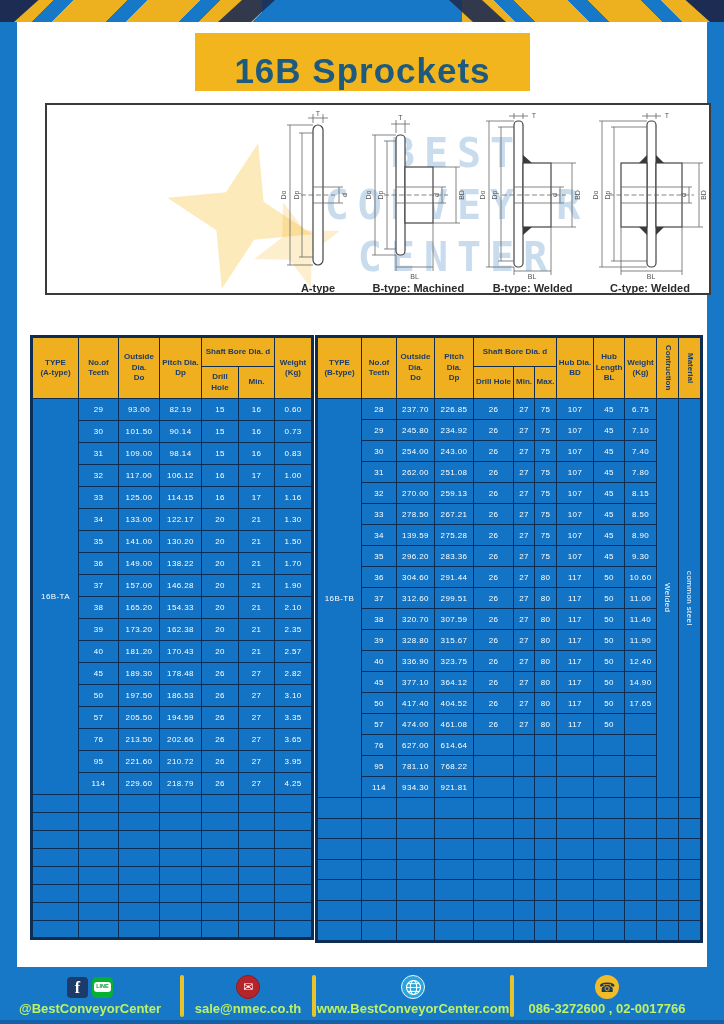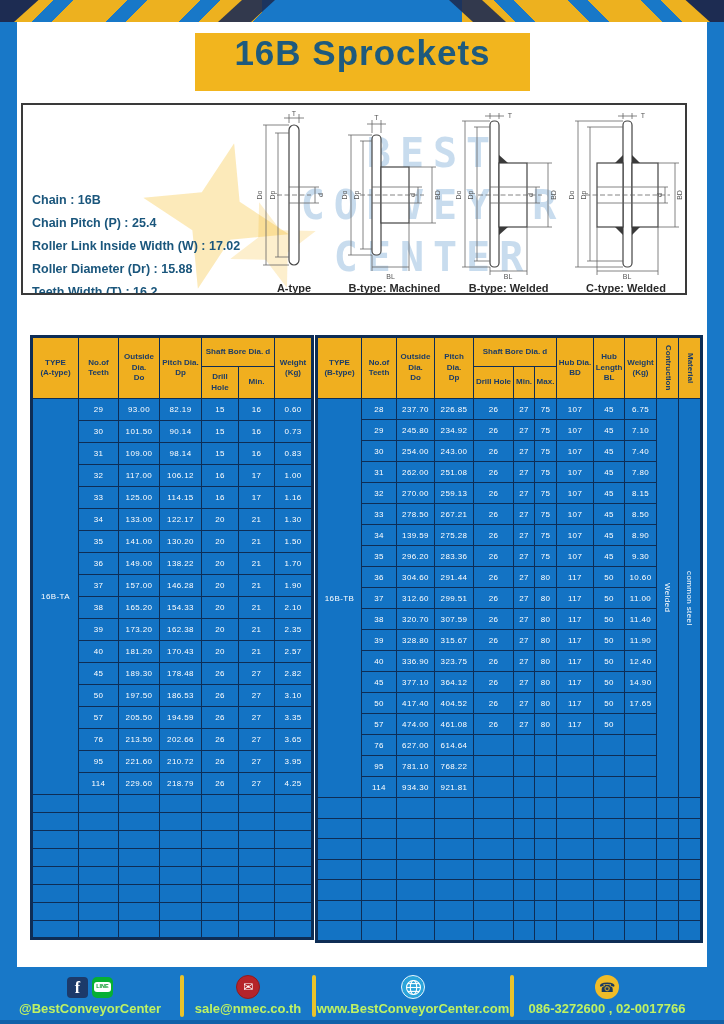--- a/index.html
+++ b/index.html
@@ -16,25 +16,25 @@
   .corner { position:absolute; top:0; height:22px; background:#1d2c52; }
   .corner-l { left:0; width:70px; clip-path:polygon(0 0,55% 0,20% 100%,0 100%); }
   .corner-l2 { left:215px; width:60px; clip-path:polygon(45% 0,100% 0,60% 100%,5% 100%); background:#1d2c52; opacity:.9;}
   .corner-r { right:0; width:70px; clip-path:polygon(45% 0,100% 0,100% 100%,80% 100%); }
   .corner-r2 { right:215px; width:60px; clip-path:polygon(0 0,55% 0,95% 100%,40% 100%); background:#1d2c52; opacity:.9;}
 
   
   .page { position:absolute; left:17px; top:22px; width:690px; height:945px; background:#ffffff; }
 
   .banner { position:absolute; left:178px; top:11px; width:335px; height:58px;
-    background:#f2b51e; display:flex; align-items:flex-start; justify-content:center; }
+    background:#f2b51e; display:flex; align-items:flex-end; justify-content:center; }
   .banner-title { font-size:35px; font-weight:bold; color:#1e5a7d; letter-spacing:1px; }
 
   
-  .infobox { position:absolute; left:4px; top:81px; width:666px; height:192px;
+  .infobox { position:absolute; left:28px; top:81px; width:666px; height:192px;
     border:2px solid #3a3a3a; background:#fff; overflow:hidden; }
   .specs { position:absolute; left:9px; top:84px; z-index:3; }
   .spec-line { font-size:12.5px; font-weight:bold; color:#1a567c; line-height:23px; white-space:nowrap; }
 
   .watermark { position:absolute; left:180px; top:22px; width:460px; z-index:1;
     text-align:center; font-family:"DejaVu Sans Mono",monospace; font-weight:bold;
     font-size:40px; line-height:52px; letter-spacing:9px; color:rgba(125,172,214,0.42); }
   .wm-shape { position:absolute; left:118px; top:36px; width:150px; height:150px; z-index:0;
     background:rgba(244,184,27,0.30); transform:rotate(14deg);
     clip-path:polygon(50% 0%,63% 37%,100% 50%,63% 63%,50% 100%,37% 63%,0% 50%,37% 37%); }
@@ -111,27 +111,20 @@
 
   <div class="infobox">
     <div class="wm-shape"></div>
     <div class="wm-shape2"></div>
     <div class="watermark">
       <div>BEST</div>
       <div>CONVEYOR</div>
       <div>CENTER</div>
     </div>
 
-    <div class="specs">
-      <div class="spec-line">Chain  :  16B</div>
-      <div class="spec-line">Chain Pitch (P)  :  25.4</div>
-      <div class="spec-line">Roller Link Inside Width (W)  :  17.02</div>
-      <div class="spec-line">Roller Diameter (Dr)  : 15.88</div>
-      <div class="spec-line">Teeth Width (T)  :  16.2</div>
-    </div>
 
     <div class="figures">
 
       <div class="figure">
         <svg width="86" height="172" viewBox="0 0 86 172">
           <line class="dl" x1="38" y1="14" x2="38" y2="5"></line>
             <line class="dl" x1="48" y1="14" x2="48" y2="5"></line>
           <line class="dl" x1="33" y1="9" x2="53" y2="9"></line>
           <text class="dim" x="43" y="7" text-anchor="middle">T</text>
           <rect class="ol" x="38" y="16" width="10" height="140" rx="5"></rect>

